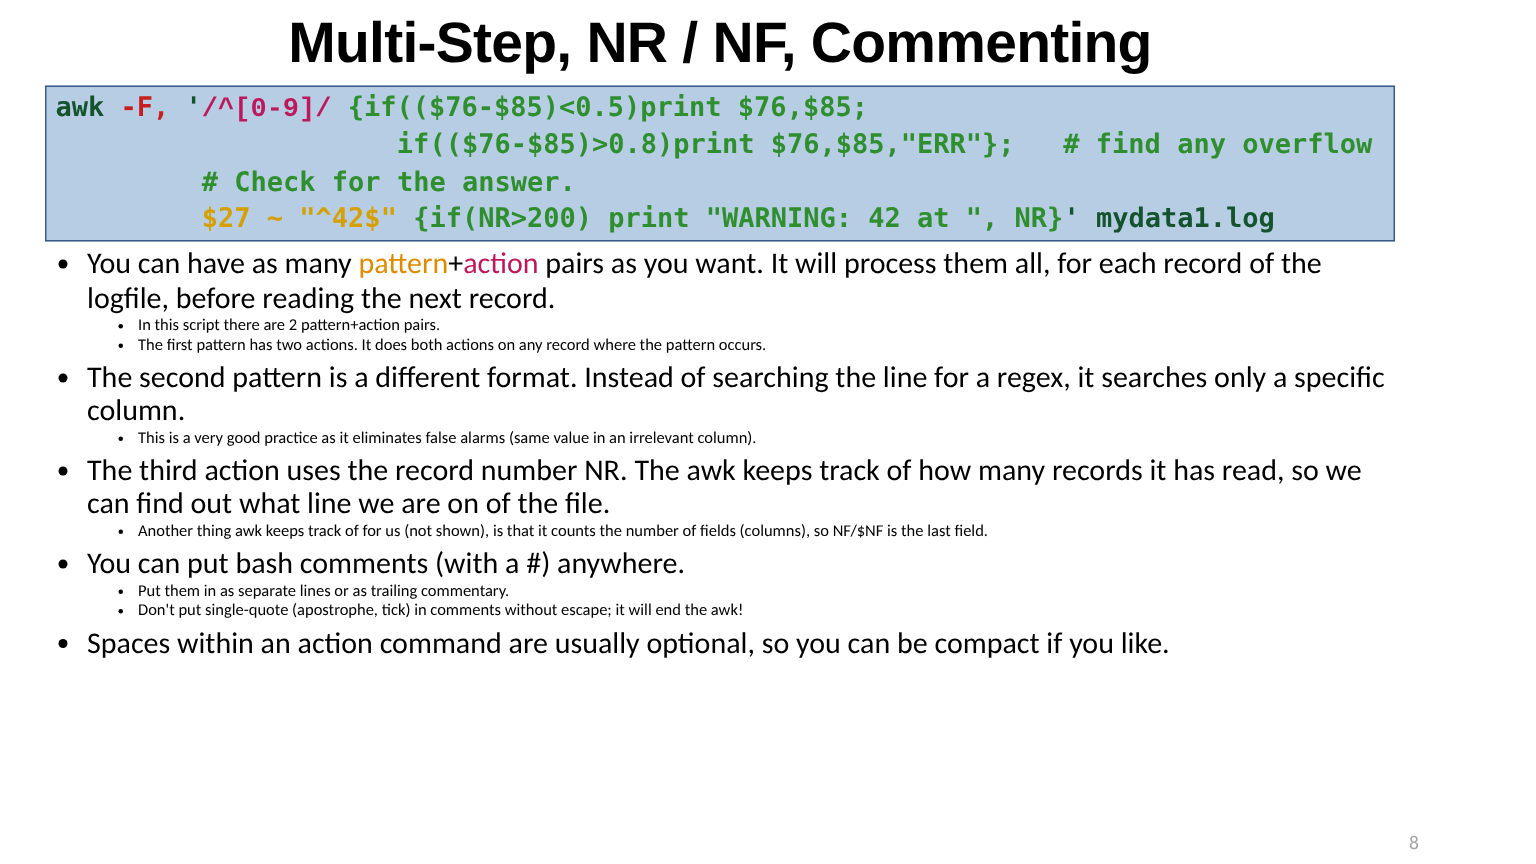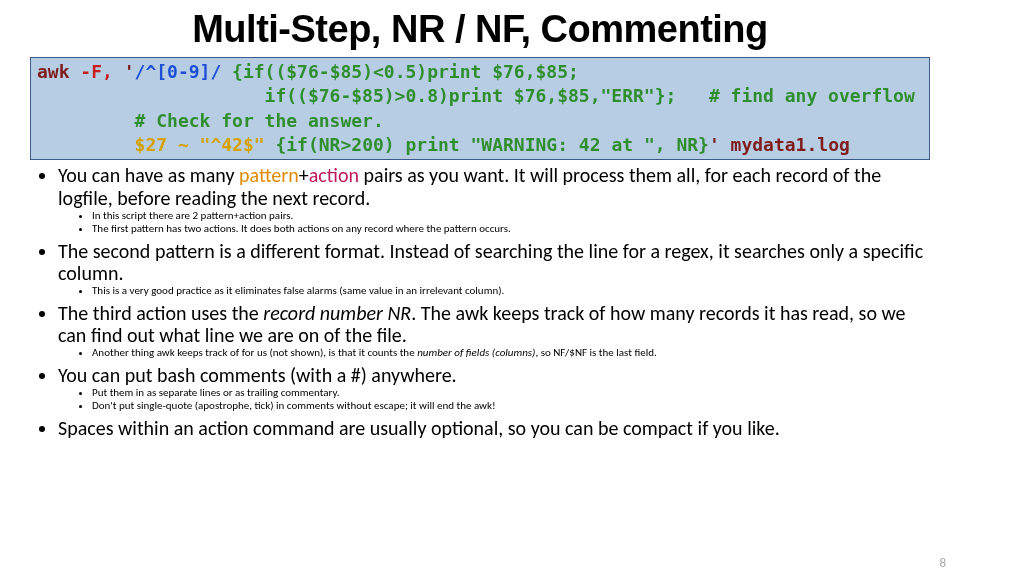--- a/index.html
+++ b/index.html
@@ -1,29 +1,29 @@
 <!DOCTYPE html>
 <html><head>
 <meta charset="utf-8">
 <style>
   * { box-sizing: border-box; margin: 0; padding: 0; }
   html, body { width: 1024px; height: 576px; background: #fff; font-family: Calibri, "Segoe UI", Arial, sans-serif; color: #000; }
   .slide { position: relative; width: 960px; height: 576px; padding: 8px 30px 20px 30px; }
   .title { font-family: Arial, "Arial Black", sans-serif; font-weight: 900; font-size: 38px; text-align: center; letter-spacing: -0.5px; margin-bottom: 6px; }
   .codebox { background: #b7cde4; border: 1px solid #3a5a8a; padding: 2px 6px 2px 6px; font-family: Consolas, Menlo, monospace; font-size: 18px; font-weight: 700; line-height: 1.35; white-space: pre; overflow: hidden; margin-bottom: 4px; }
-  .c-black { color: #7f1d1d; }
+  .c-black { color: #14532d; }
   .c-red   { color: #c81e1e; }
-  .c-orange{ color: #1d4ed8; }
+  .c-orange{ color: #be185d; font-family: Liberation Mono, monospace; }
   .c-green { color: #2f8f2f; }
   .c-gold  { color: #d6a100; }
   ul.top { list-style: disc; padding-left: 28px; }
   ul.top > li { font-size: 20px; line-height: 1.12; margin-top: 4px; }
   ul.sub { list-style: disc; padding-left: 34px; margin-top: 1px; }
   ul.sub > li { font-size: 11px; line-height: 1.12; margin-top: 1px; }
-  .i { font-style: italic; }
+  .i { }
   .patt { color: #e08a00; }
   .act  { color: #be185d; }
   .page-num { position: absolute; right: 14px; bottom: 6px; font-size: 13px; color: #a6a6a6; }
 </style>
 </head>
 <body>
 
 <div class="slide">
 
   <div class="title">Multi-Step, NR / NF, Commenting</div>

